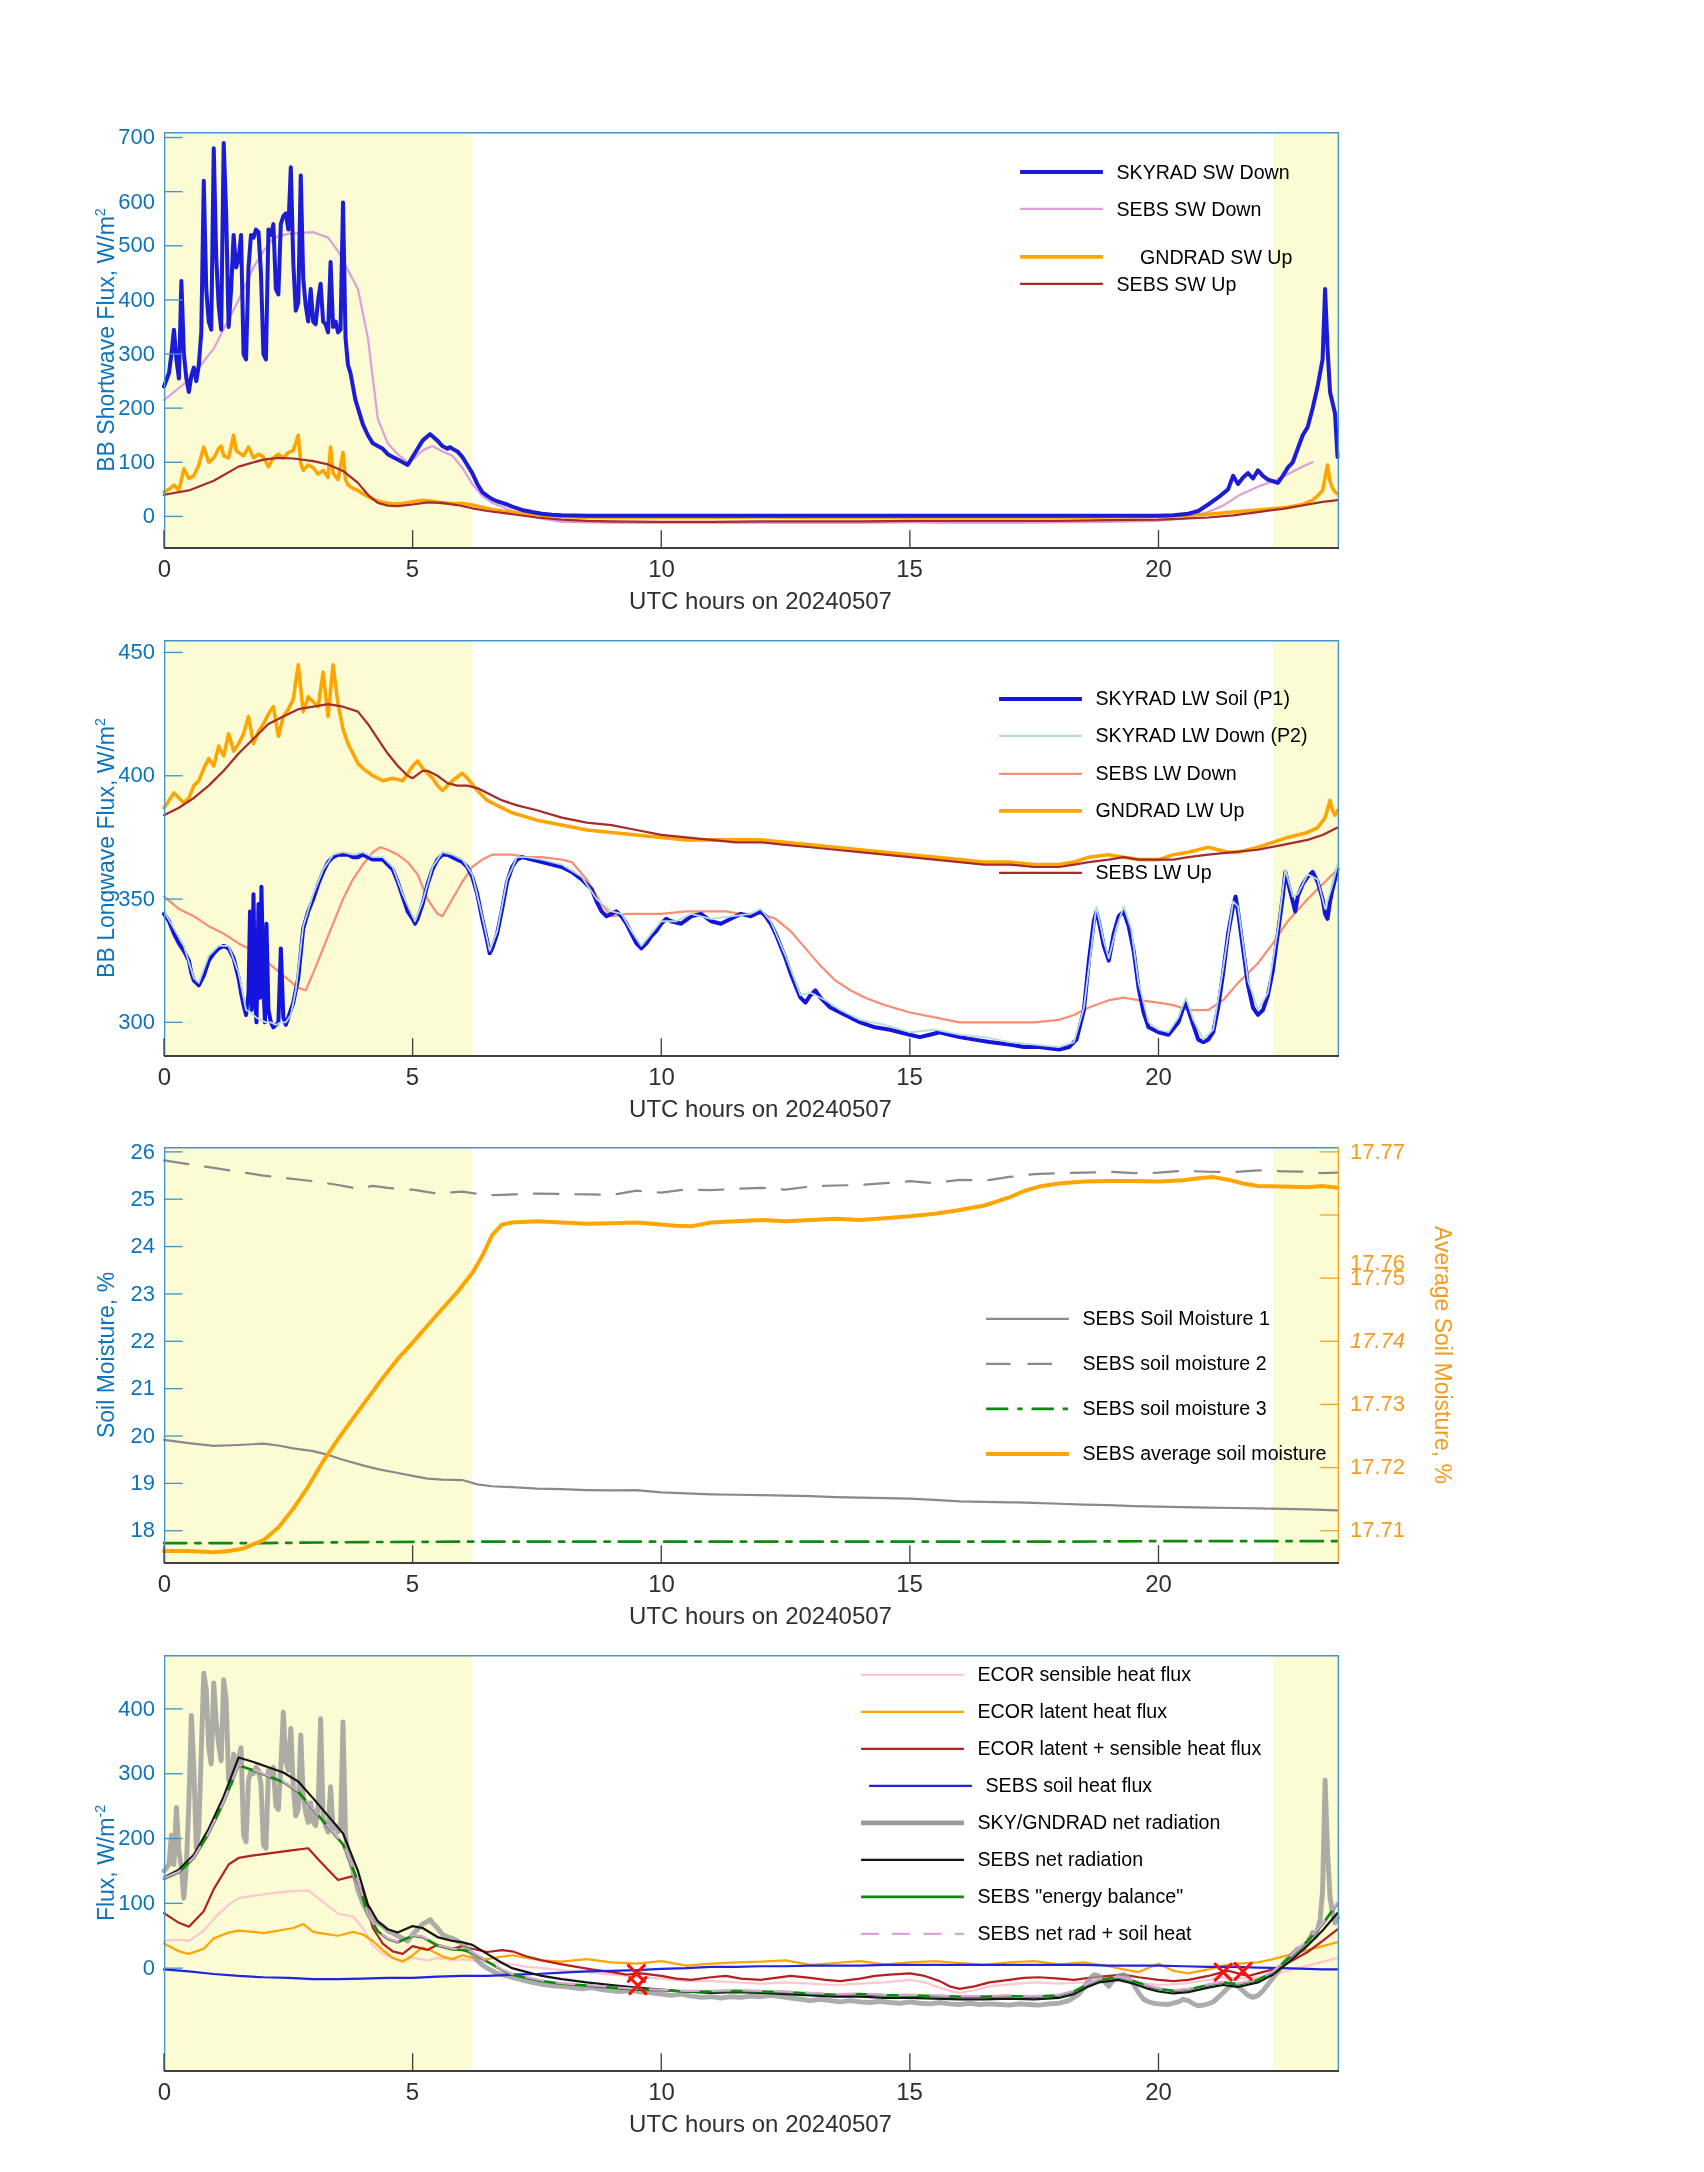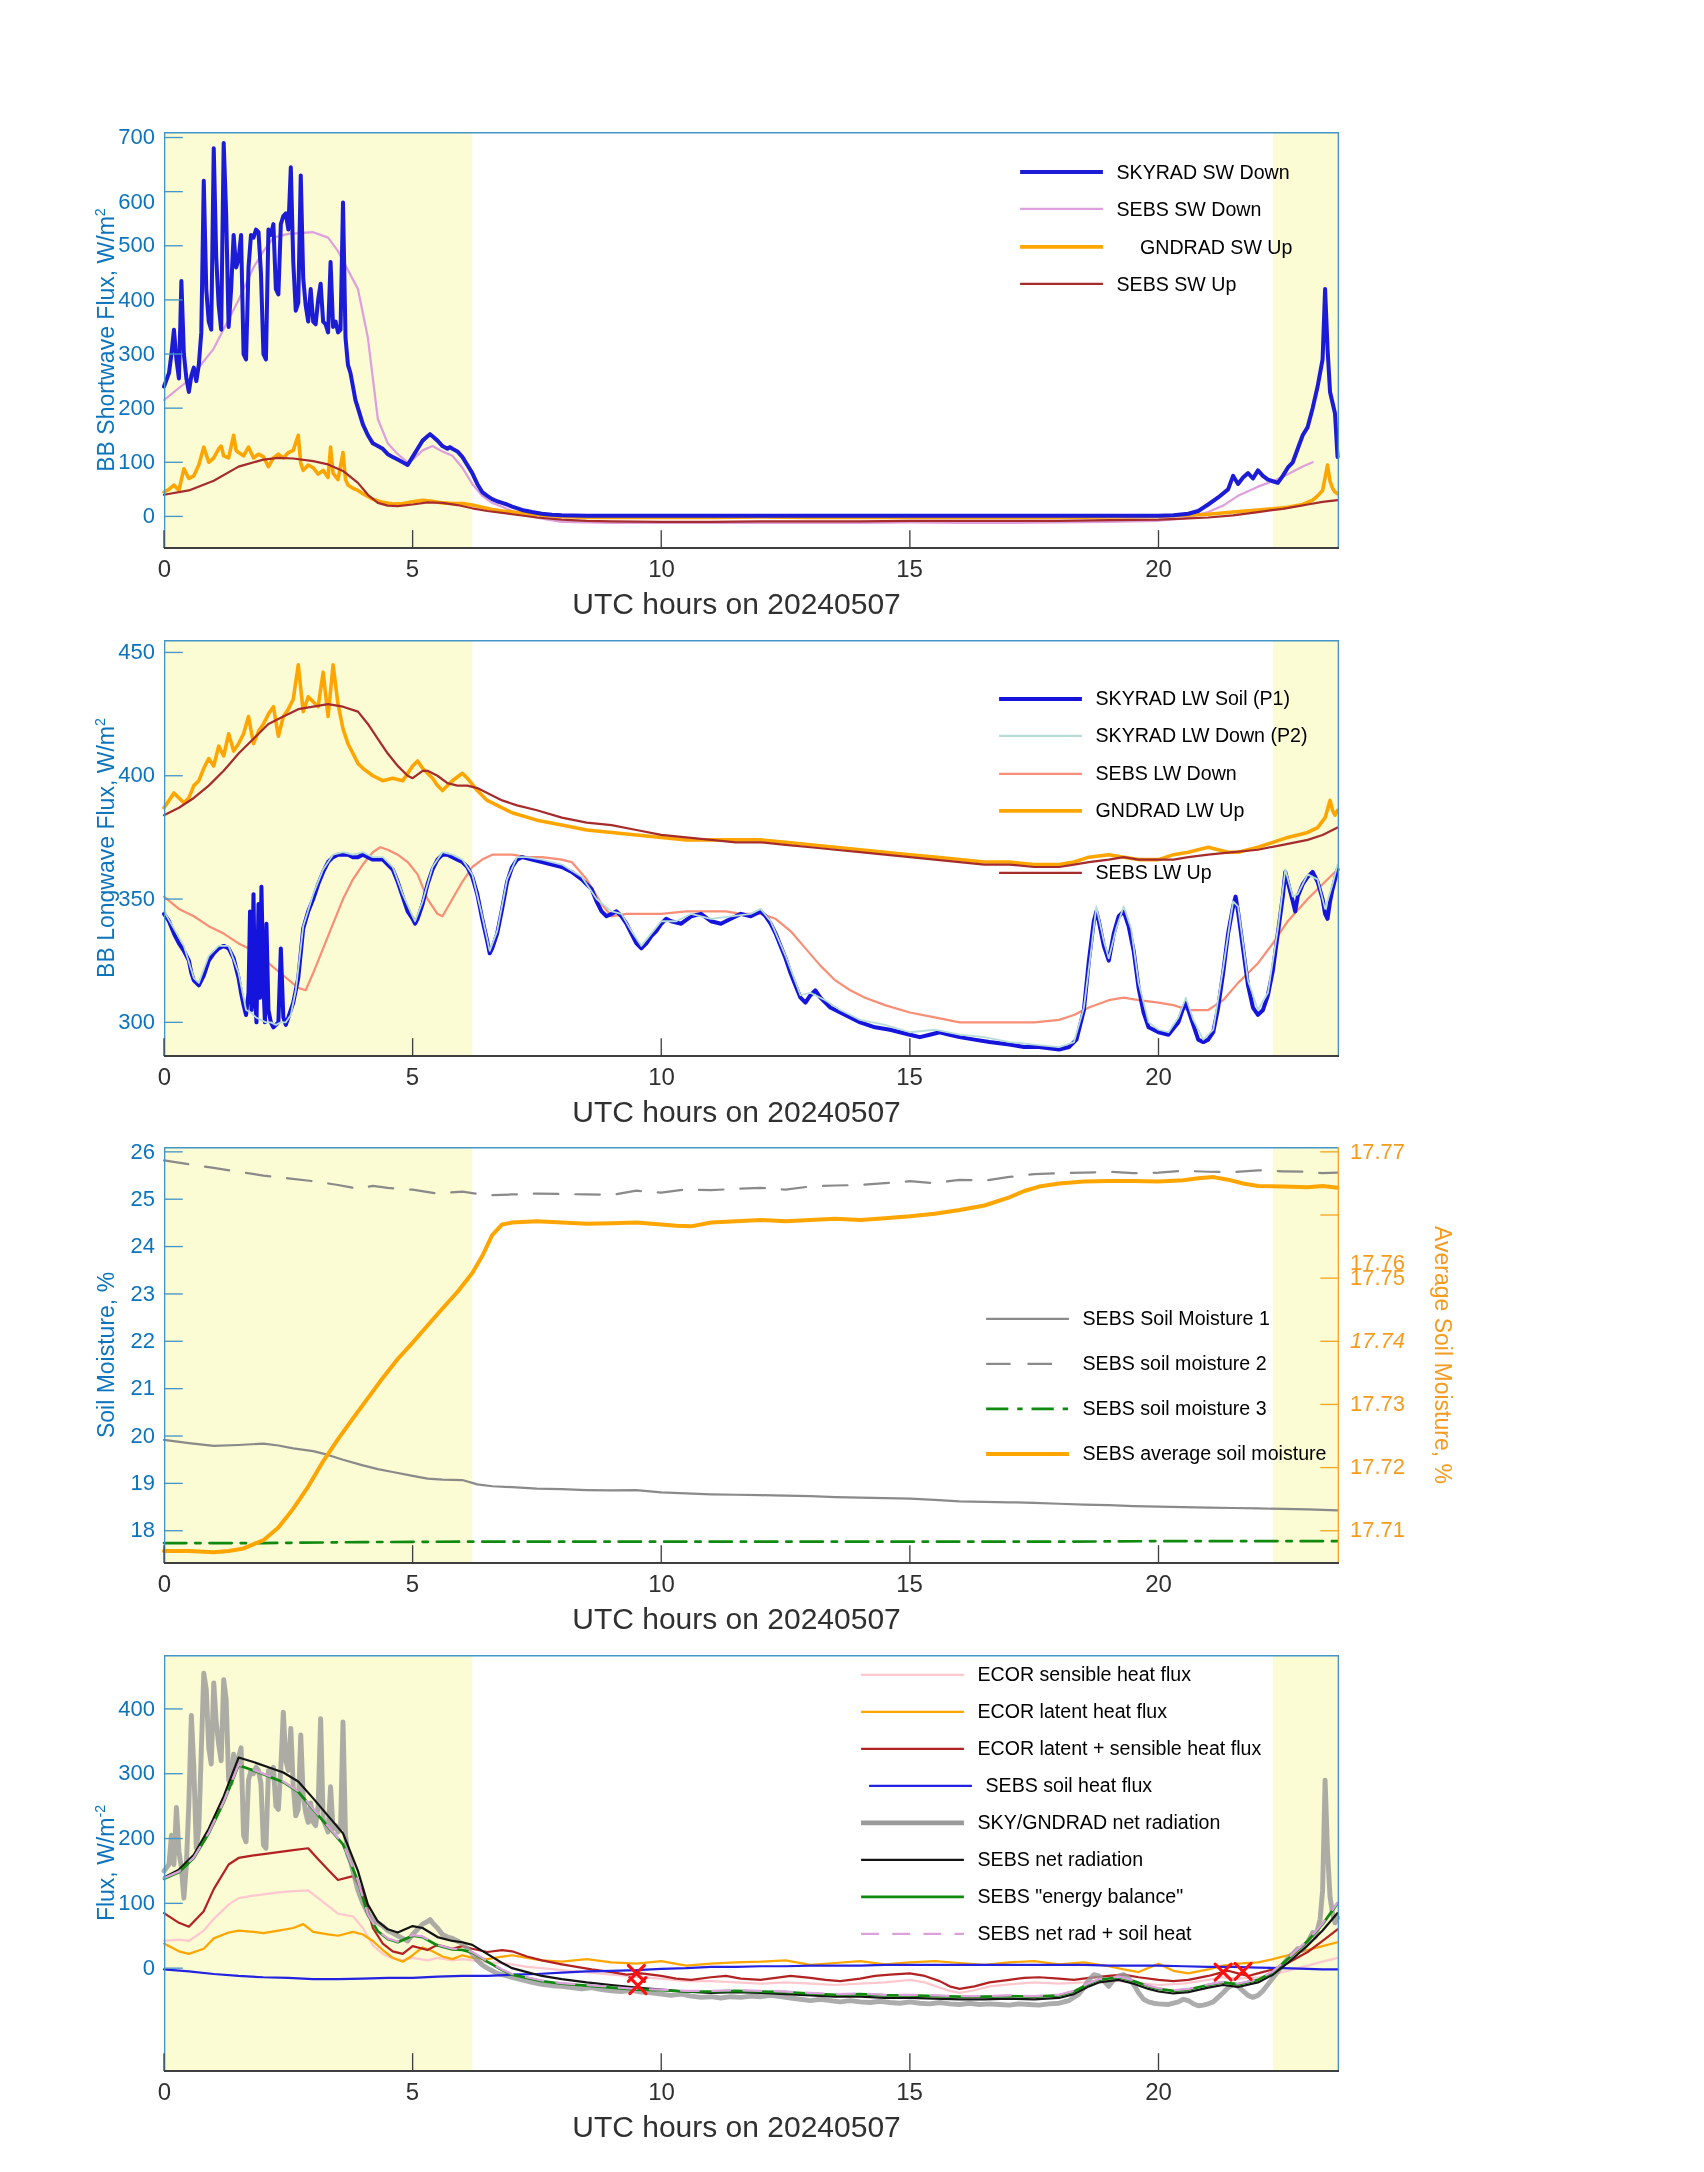--- a/index.html
+++ b/index.html
@@ -9,21 +9,21 @@
   #p0{top:132px}#p1{top:640px}#p2{top:1147px}#p3{top:1655px}
   .plot{position:absolute;left:164px;top:0;width:1175px;height:417px;overflow:visible;}
   .ylab{position:absolute;left:106px;top:208px;transform:translate(-50%,-50%) rotate(-90deg);
         white-space:nowrap;font-size:23px;color:#0d74bc;}
   .ylab sup{font-size:0.62em;}
   .ylab-r{position:absolute;left:1442px;top:208px;transform:translate(-50%,-50%) rotate(90deg);
         white-space:nowrap;font-size:23px;color:#f59b1e;}
   .ytick{position:absolute;left:79px;width:76px;text-align:right;font-size:22px;line-height:30px;color:#0d74bc;}
   .ytickr{position:absolute;left:1350px;width:102px;text-align:left;font-size:22px;line-height:30px;color:#f59b1e;}
   .xtick{position:absolute;width:71px;text-align:center;font-size:24px;line-height:29px;color:#303030;top:422px;}
-  .xlabel{position:absolute;left:149px;width:1175px;top:455px;text-align:center;font-size:30px;color:#303030;}
+  .xlabel{position:absolute;left:173px;width:1175px;top:455px;text-align:center;font-size:24px;color:#303030;}
   .legend{position:absolute;}
   .legend-row{position:absolute;display:flex;align-items:center;gap:12.5px;white-space:nowrap;}
   .legend-row span{font-size:19.6px;color:#000000;}
   .legend-sample{flex:0 0 auto;overflow:visible;}
 </style>
 </head>
 <body>
 
 <div class="figure">
 
@@ -61,21 +61,21 @@
             <line x1="2" y1="11" x2="188" y2="11" stroke="#1c1cd6" stroke-width="9"></line>
           </svg>
           <span>SKYRAD SW Down</span>
         </div>
         <div class="legend-row" style="top: 37px; left: 0px;">
           <svg width="85" height="9.8" class="legend-sample" viewBox="0 0 190 22">
             <line x1="2" y1="11" x2="188" y2="11" stroke="#dda0dd" stroke-width="5"></line>
           </svg>
           <span>SEBS SW Down</span>
         </div>
-        <div class="legend-row" style="top: 75px; left: 0px; gap: 36px;">
+        <div class="legend-row" style="top: 85px; left: 0px; gap: 36px;">
           <svg width="85" height="9.8" class="legend-sample" viewBox="0 0 190 22">
             <line x1="2" y1="11" x2="188" y2="11" stroke="#ffa500" stroke-width="8"></line>
           </svg>
           <span>GNDRAD SW Up</span>
         </div>
         <div class="legend-row" style="top: 112px; left: 0px;">
           <svg width="85" height="9.8" class="legend-sample" viewBox="0 0 190 22">
             <line x1="2" y1="11" x2="188" y2="11" stroke="#a62b2b" stroke-width="5"></line>
           </svg>
           <span>SEBS SW Up</span>

